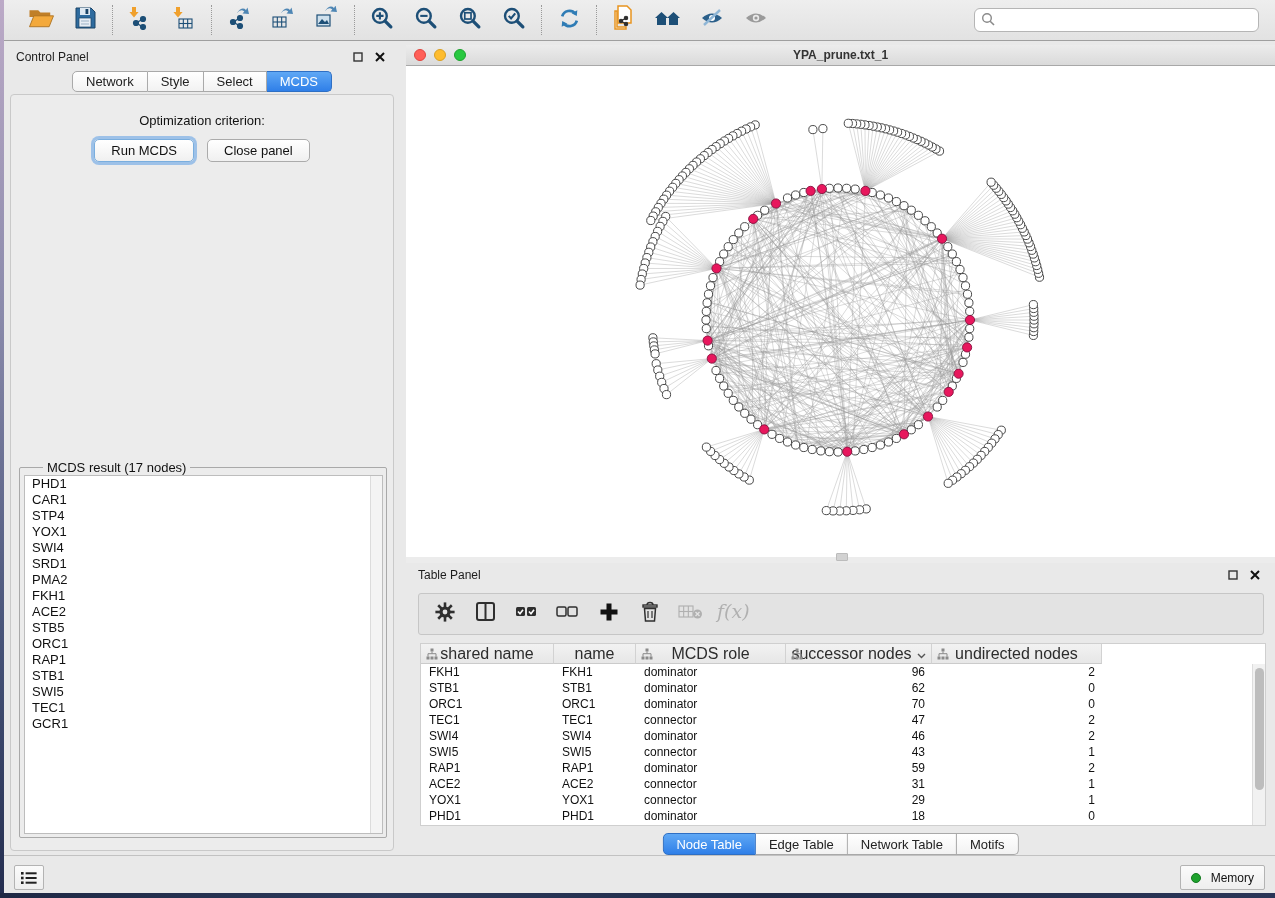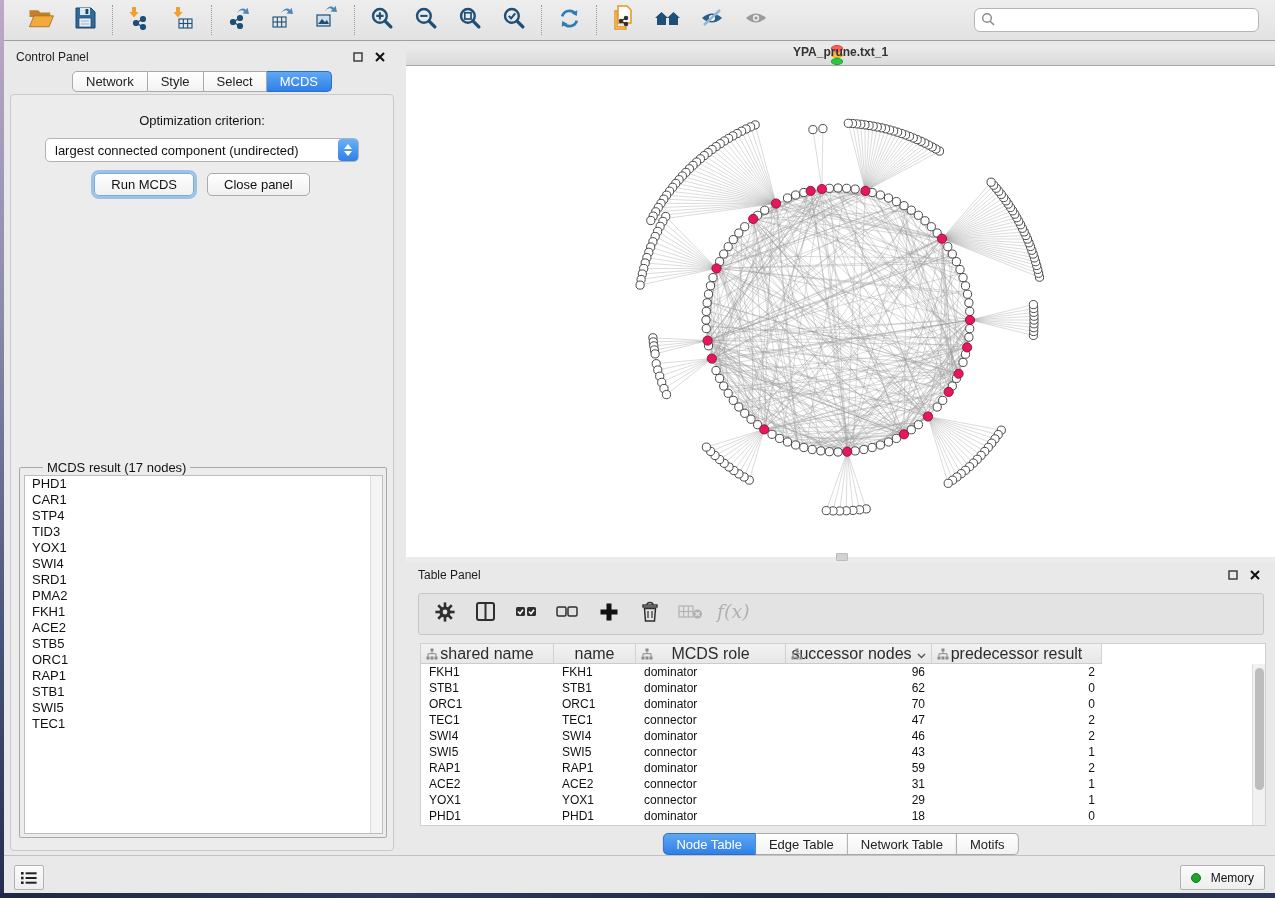--- a/index.html
+++ b/index.html
@@ -61,21 +61,21 @@
   .group-title { position:absolute; left:23px; top:-8px; background:#ececec; padding:0 4px; font-size:13px; color:#111; }
   .mcds-list { position:absolute; left:4px; top:7px; width:359px; height:359px; background:#fff;
     border:1px solid #bdbdbd; overflow:hidden; }
   .mcds-scroll { position:absolute; right:0; top:0; width:12px; height:100%;
     background:#f4f4f4; border-left:1px solid #dcdcdc; }
   .list-item { font-size:13px; color:#111; line-height:16px; padding-left:7px; }
 
   
   .net-window { position:absolute; left:402px; top:45px; width:869px; height:518px; }
   .net-titlebar { height:21px; background:linear-gradient(#ececec,#dadada);
-    border-bottom:1px solid #a8a8a8; display:flex; align-items:center; padding:0 8px; position:relative;flex-direction:column; }
+    border-bottom:1px solid #a8a8a8; display:flex; align-items:center; padding:0 8px; position:relative; }
   .tl { width:12px; height:12px; border-radius:50%; margin-right:8px; }
   .net-title { position:absolute; left:0; right:0; text-align:center; font-size:12px; font-weight:bold; color:#333; }
   .net-canvas { position:absolute; left:0; top:21px; width:869px; height:491px; background:#fff; }
   .net-divider { position:absolute; left:0; top:512px; width:869px; height:6px; background:#ececec; }
   .grip { position:absolute; left:430px; top:-4px; width:12px; height:8px;
     background:#d2d2d2; border:1px solid #bcbcbc; border-radius:1px; }
 
   
   .table-panel { position:absolute; left:402px; top:563px; width:869px; height:292px; background:#e9e9e9; }
   .tp-toolbar { position:absolute; left:12px; top:30px; width:846px; height:42px;
@@ -306,52 +306,45 @@
 
     <div class="seg-bar">
       <div class="seg">Network</div>
       <div class="seg">Style</div>
       <div class="seg">Select</div>
       <div class="seg active">MCDS</div>
     </div>
 
     <div class="cp-body">
       <div class="opt-label">Optimization criterion:</div>
-      <div class="combo">
-        <span class="combo-text">largest connected component (undirected)</span>
-        <span class="combo-step">
-            <span class="tri-up"></span>
-            <span class="tri-dn"></span>
-          </span>
-      </div>
       <div class="btn-row">
         <button class="mac-btn focused">Run MCDS</button>
         <button class="mac-btn">Close panel</button>
       </div>
 
       <div class="group-box">
         <span class="group-title">MCDS result (17 nodes)</span>
         <div class="mcds-list">
           <div id="mcdsItems">
               <div class="list-item">PHD1</div>
               <div class="list-item">CAR1</div>
               <div class="list-item">STP4</div>
-              <div class="list-item">TID3</div>
               <div class="list-item">YOX1</div>
               <div class="list-item">SWI4</div>
               <div class="list-item">SRD1</div>
               <div class="list-item">PMA2</div>
               <div class="list-item">FKH1</div>
               <div class="list-item">ACE2</div>
               <div class="list-item">STB5</div>
               <div class="list-item">ORC1</div>
               <div class="list-item">RAP1</div>
               <div class="list-item">STB1</div>
               <div class="list-item">SWI5</div>
               <div class="list-item">TEC1</div>
+              <div class="list-item">GCR1</div>
             </div>
           <div class="mcds-scroll"></div>
         </div>
       </div>
     </div>
   </div>
 
   <div class="net-window">
     <div class="net-titlebar">
       <span class="tl" style="background:#ff5f57;border:1px solid #e0443e;"></span>
@@ -1282,21 +1275,21 @@
               </svg></span>
           </div>
           <div class="th" style="width: 170px;">
             <svg class="oc" width="12" height="12" viewBox="0 0 12 12">
               <rect x="4.5" y="0.5" width="3" height="3" fill="#8a8a8a"></rect>
               <path d="M6 3.5 v2.2 M2 8.5 v-2.8 h8 v2.8" fill="none" stroke="#8a8a8a" stroke-width="1"></path>
               <rect x="0.5" y="8.5" width="3" height="3" fill="#8a8a8a"></rect>
               <rect x="4.5" y="8.5" width="3" height="3" fill="#8a8a8a"></rect>
               <rect x="8.5" y="8.5" width="3" height="3" fill="#8a8a8a"></rect>
             </svg>
-            <span>predecessor result</span>
+            <span>undirected nodes</span>
           </div>
         </div>
       <div id="tblBody">
           <div class="tr">
             <div class="td l" style="width: 133px;">FKH1</div>
             <div class="td l" style="width: 82px;">FKH1</div>
             <div class="td l" style="width: 150px;">dominator</div>
             <div class="td r" style="width: 146px;">96</div>
             <div class="td r" style="width: 170px;">2</div>
           </div>

